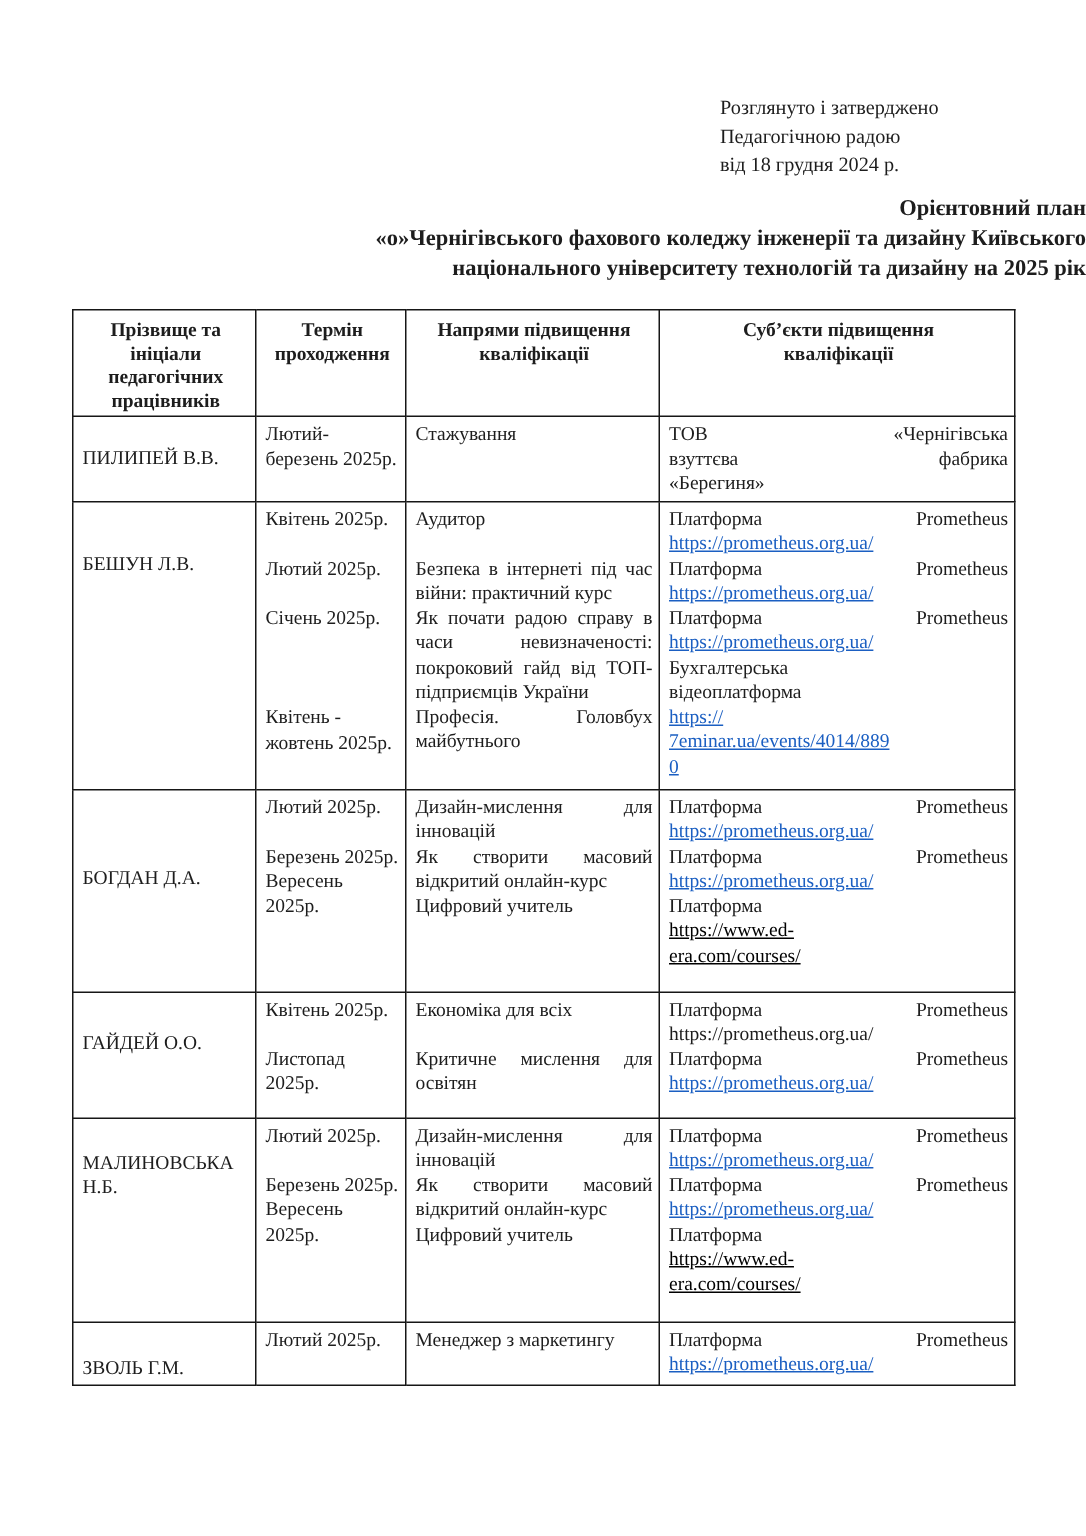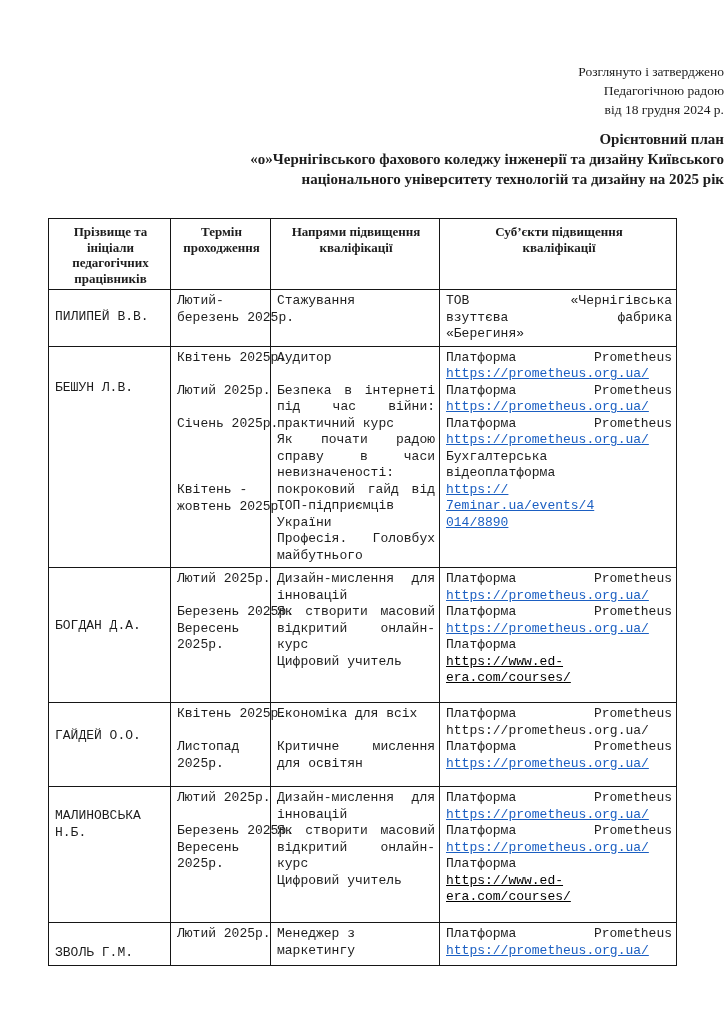--- a/index.html
+++ b/index.html
@@ -2,29 +2,29 @@
 <html><head>
 <meta charset="utf-8">
 <style>
   * { box-sizing: border-box; margin: 0; padding: 0; }
   html,body { background:#ffffff; }
   .page {
     width: 724px; height: 1024px; background: #ffffff;
     font-family: "Liberation Serif", serif; color: #1d1d1d;
     overflow: hidden; position: relative;
   }
-  .approval { margin: 62px 0 0 480px; font-size: 13.5px; line-height: 19px; text-align: right; }
+  .approval { margin: 62px 0 0 480px; font-size: 13.5px; line-height: 19px; }
   .doc-title { margin-top: 10px; text-align: right; font-weight: bold; font-size: 15px; line-height: 20px; }
-  table.plan { border-collapse: collapse; table-layout: fixed; width: 628px; margin: 29px 0 0 48px; border-radius: 14px; }
+  table.plan { border-collapse: collapse; table-layout: fixed; width: 628px; margin: 17px 0 0 48px; border-radius: 14px; }
   table.plan th, table.plan td {
     border: 1.5px solid #161616; vertical-align: top;
     padding: 3px 4px 3px 6px;
   }
   table.plan th { font-size: 13px; font-weight: bold; line-height: 15.5px; padding-top: 5px; text-align: center; }
-  table.plan td { font-size: 13px; line-height: 16.5px; font-family: Liberation Mono, monospace; }
+  table.plan td { font-size: 13px; line-height: 16.5px; }
   p { margin: 0; }
   .just { text-align: justify; }
   .jline { text-align: justify; text-align-last: justify; }
   .g1 { margin-bottom: 16.5px; }
   .g3 { margin-bottom: 50px; }
   .name { font-size: 13px; }
   .narrow { max-width: 62px; }
   a.link, .link { color: #1b5fc2; text-decoration: underline; cursor: pointer; }
   .plainurl { color: inherit; text-decoration: none; }
   .wrap-url { display: inline-block; max-width: 155px; overflow-wrap: break-word; text-decoration: underline; color: #000000; }

